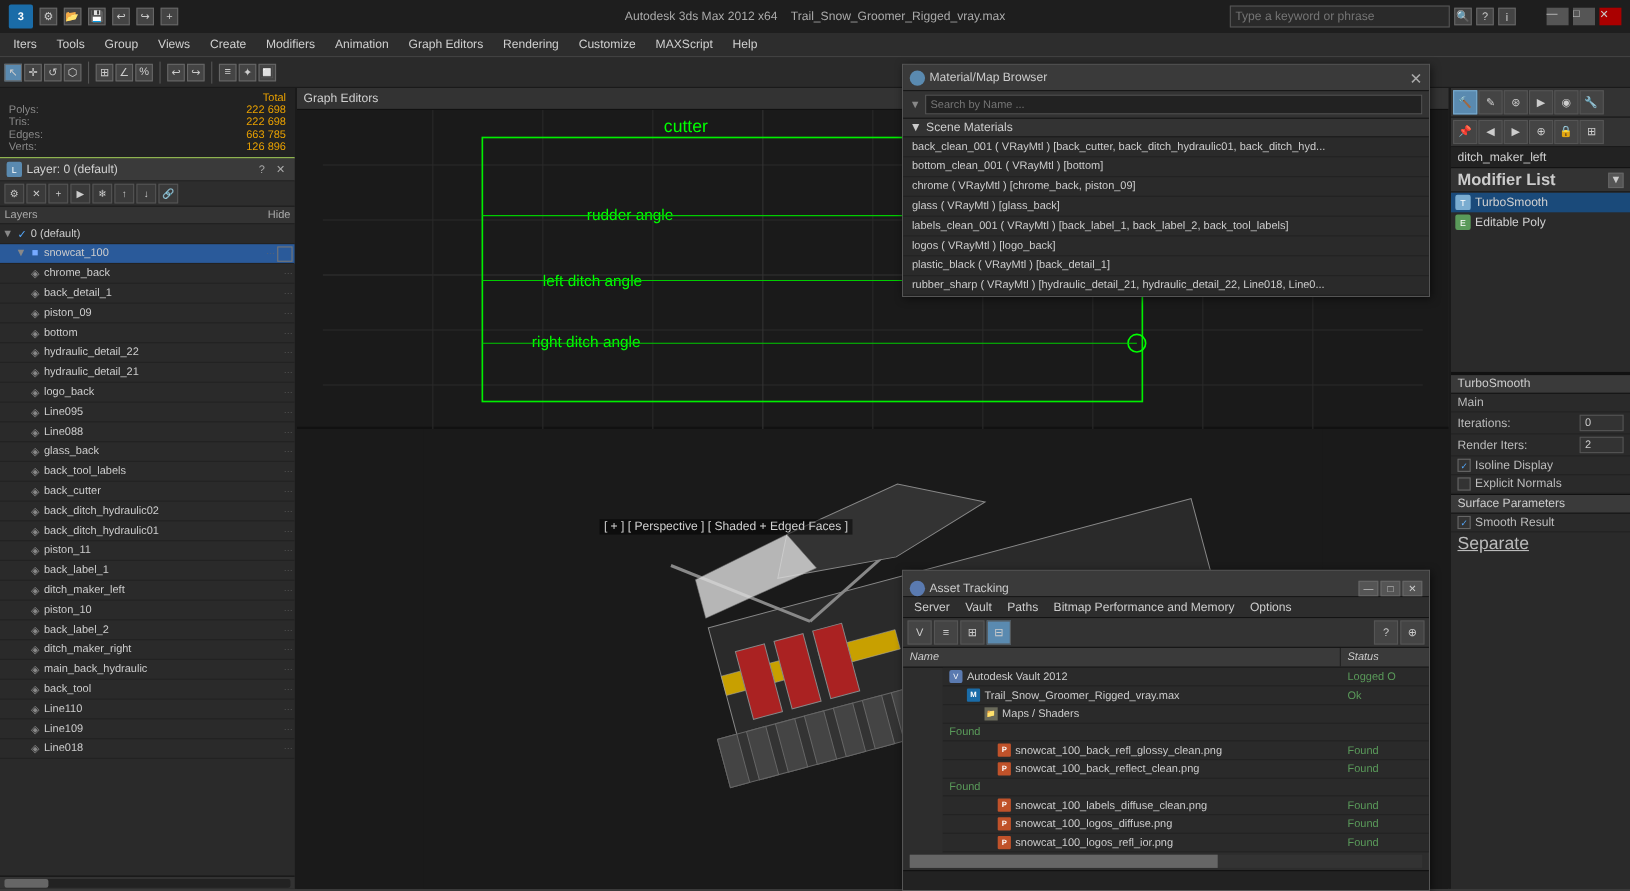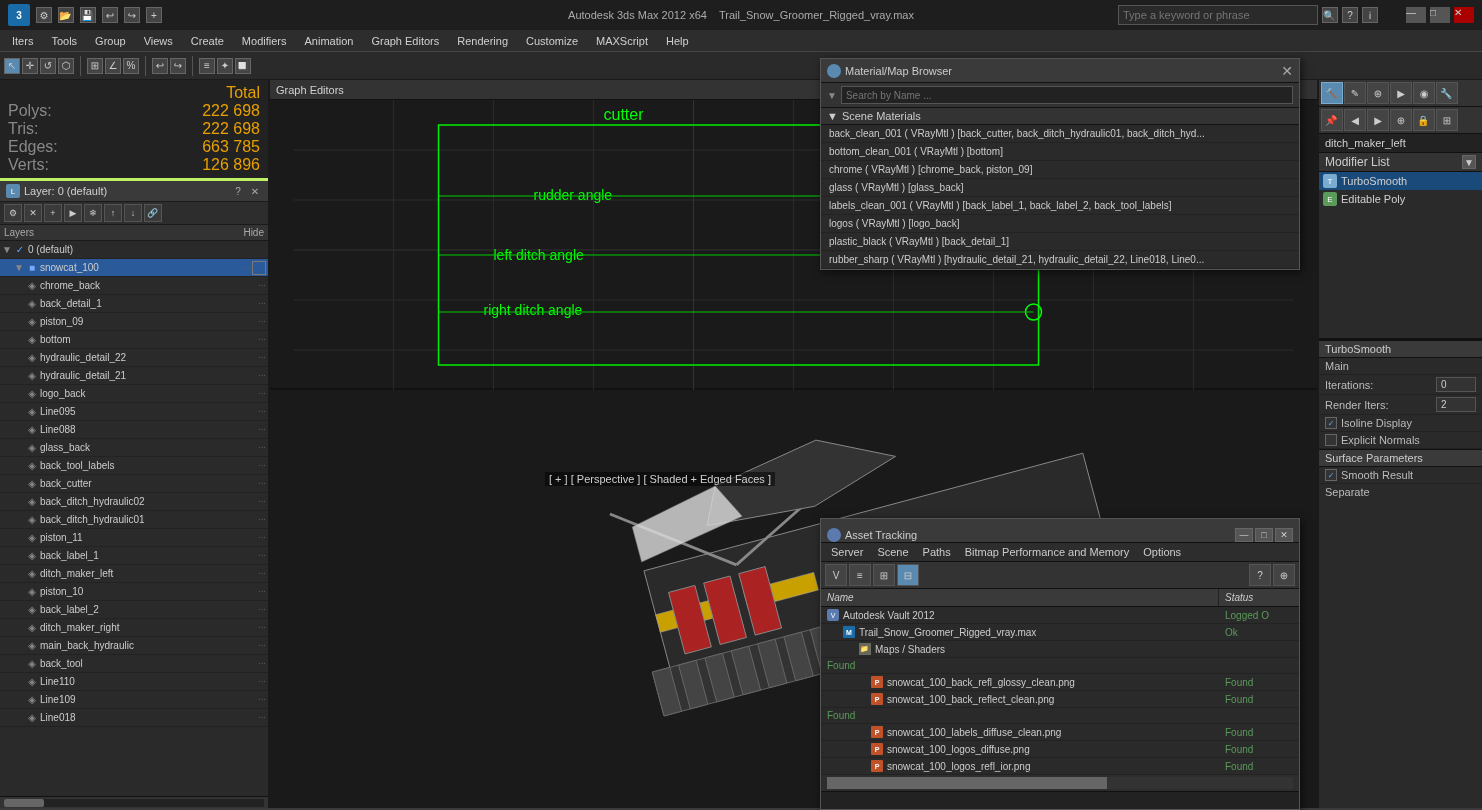--- a/index.html
+++ b/index.html
@@ -207,23 +207,23 @@
       cursor: pointer;
       display: flex;
       align-items: center;
       justify-content: center;
     }
 
     
     #stats-area {
       background: #222;
       padding: 4px 8px;
-      font-size: 16px;
+      font-size: 10px;
       color: #888;
-      border-bottom: 3px solid #bef264;
+      border-bottom: 1px solid #bef264;
     }
     .stat-row {
       display: flex;
       justify-content: space-between;
     }
     .stat-label { color: #888; text-align: center; }
     .stat-value { color: #e8a000; }
 
     
     #layers-list-header {
@@ -365,21 +365,21 @@
       color: #d0d0d0;
     }
     #modifier-list-header {
       padding: 2px 6px;
       background: #333;
       border-bottom: 1px solid #111;
       display: flex;
       align-items: center;
       justify-content: space-between;
     }
-    .modifier-list-label { font-size: 12px; color: #ccc; }
+    .modifier-list-label { font-size: 15px; color: #ccc; font-weight: bold; }
     .modifier-list-dd {
       width: 14px;
       height: 14px;
       background: #555;
       border: 1px solid #666;
       cursor: pointer;
       display: flex;
       align-items: center;
       justify-content: center;
       font-size: 10px;
@@ -447,21 +447,21 @@
       width: 12px;
       height: 12px;
       background: #333;
       border: 1px solid #666;
       display: flex;
       align-items: center;
       justify-content: center;
       font-size: 8px;
       color: #5af;
     }
-    .prop-row-text { padding: 2px 6px; color: #bbb; font-size: 11px; }
+    .prop-row-text { padding: 2px 6px; color: #bbb; font-size: 16px; text-decoration: underline; }
 
     
     #right-toolbar-bottom {
       display: flex;
       align-items: center;
       background: #333;
       padding: 2px;
       gap: 1px;
       border-bottom: 1px solid #111;
       flex-wrap: wrap;
@@ -646,20 +646,21 @@
       border-right: 1px solid #222;
     }
     .asset-col-status {
       width: 80px;
       padding: 3px 6px;
     }
     #asset-list {
       background: #2a2a2a;
       overflow-y: auto;
       max-height: 220px;
+      margin-left: 36px;
     }
     .asset-row {
       display: flex;
       align-items: center;
       border-bottom: 1px solid #222;
       font-size: 10px;
       color: #ccc;
       cursor: pointer;
     }
     .asset-row .asset-name {
@@ -1320,21 +1321,21 @@
       <span>Asset Tracking</span>
     </div>
     <div class="asset-win-btns">
       <div class="asset-win-btn">—</div>
       <div class="asset-win-btn">□</div>
       <div class="asset-win-btn">✕</div>
     </div>
   </div>
   <div id="asset-menubar">
     <div class="asset-menu-item">Server</div>
-    <div class="asset-menu-item">Scene</div>
+    <div class="asset-menu-item">Vault</div>
     <div class="asset-menu-item">Paths</div>
     <div class="asset-menu-item">Bitmap Performance and Memory</div>
     <div class="asset-menu-item">Options</div>
   </div>
   <div id="asset-toolbar">
     <div class="asset-tool-group">
       <div class="asset-tool-btn">V</div>
       <div class="asset-tool-btn">≡</div>
       <div class="asset-tool-btn">⊞</div>
       <div class="asset-tool-btn" style="background:#5a8ab0;">⊟</div>

